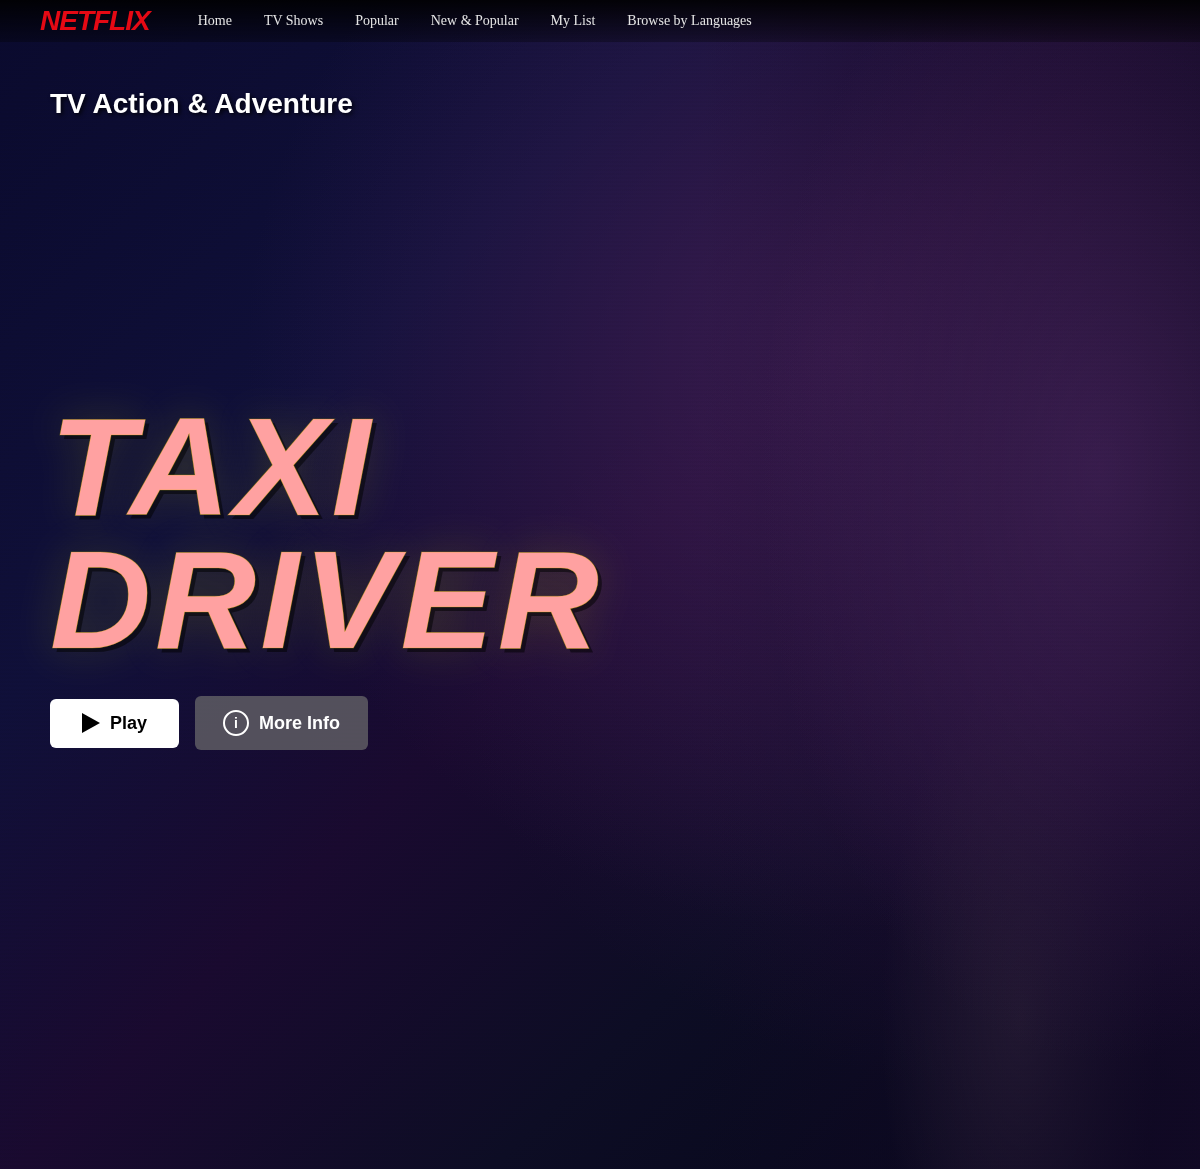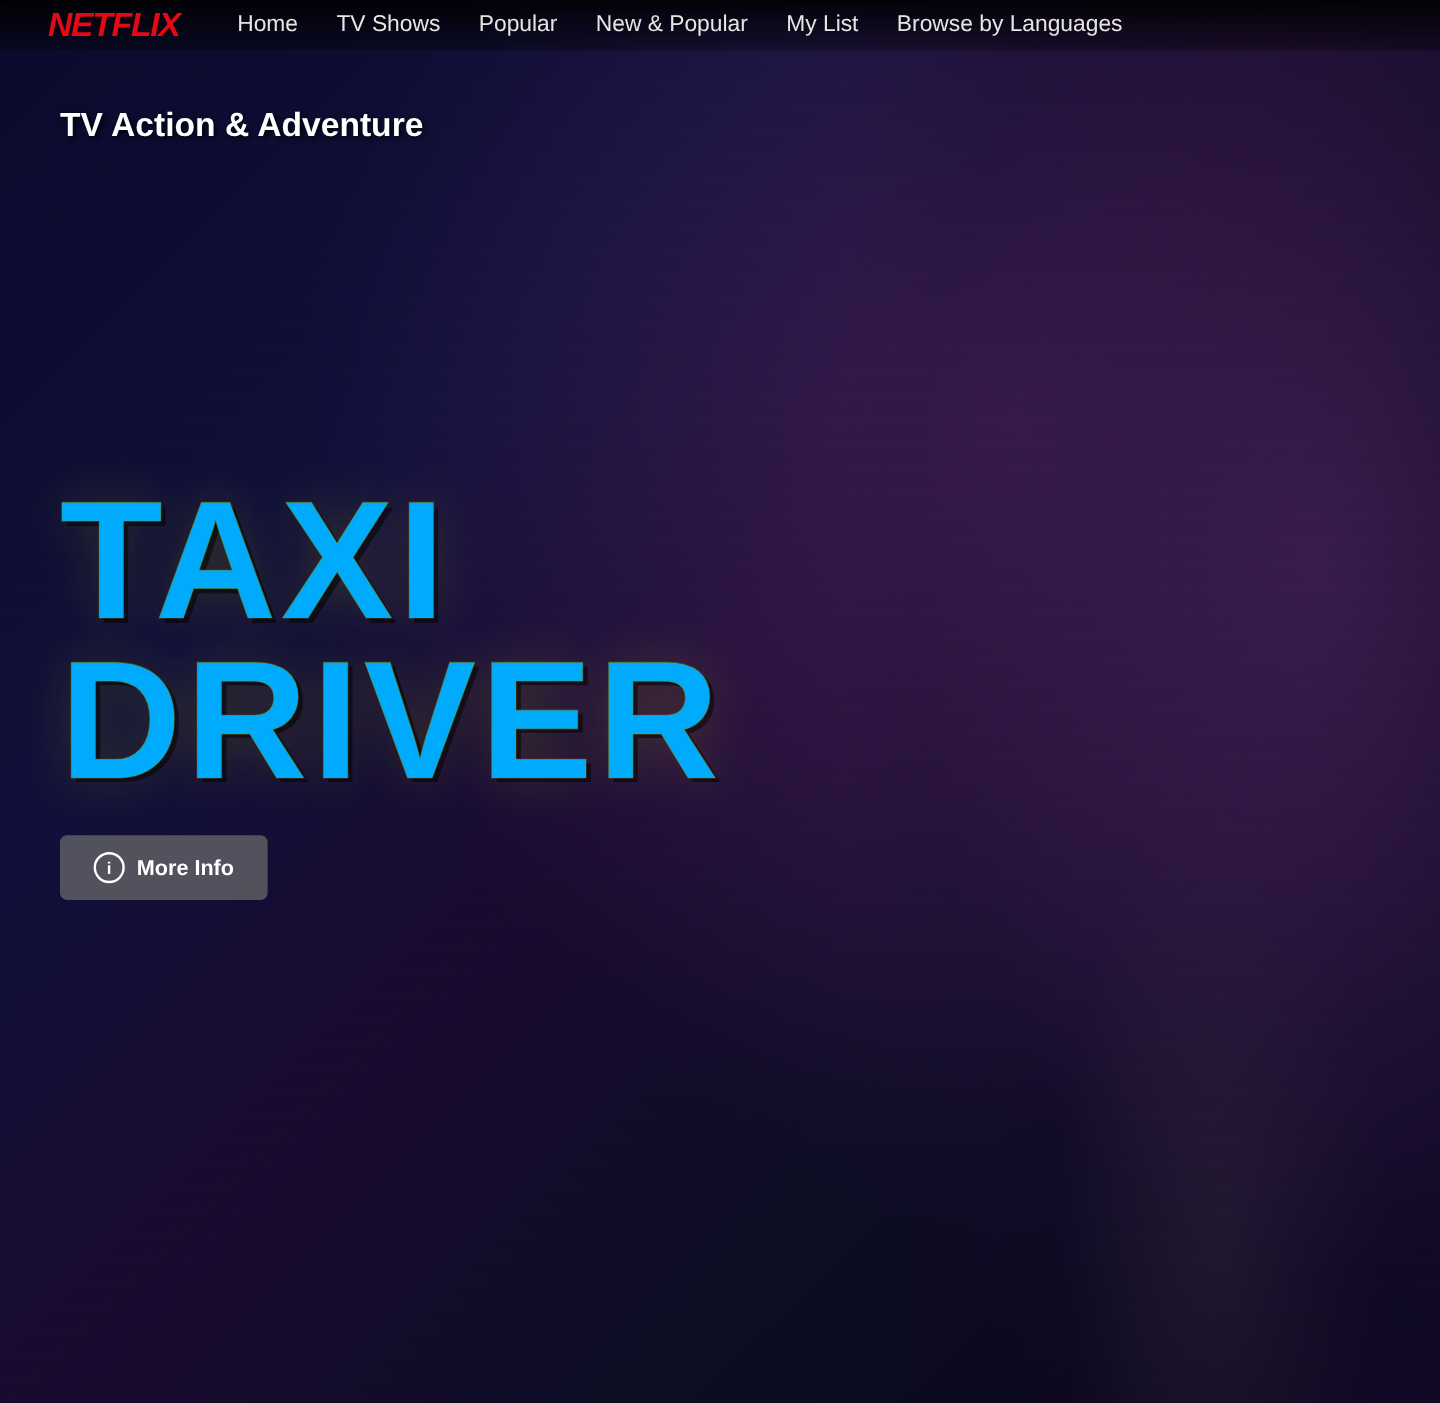--- a/index.html
+++ b/index.html
@@ -31,24 +31,25 @@
       color: #E50914;
       font-size: 28px;
       font-weight: 900;
       letter-spacing: -1px;
       font-style: italic;
       margin-right: 16px;
     }
 
     .nav-link {
       color: #e5e5e5;
-      font-size: 19px;
+      font-size: 14px;
       text-decoration: none;
       cursor: pointer;
       white-space: nowrap;
+      font-family: Liberation Serif, serif;
     }
 
     
     .hero {
       position: absolute;
       top: 0;
       left: 0;
       width: 100%;
       height: 1169px;
       background: 
@@ -103,24 +104,25 @@
     }
 
     .show-title-container {
       margin-top: 280px;
       margin-bottom: 30px;
     }
 
     .show-title {
       font-size: 140px;
       font-weight: 900;
-      color: #0ea5e9;
+      color: #fca5a5;
       line-height: 0.95;
       letter-spacing: 4px;
       text-transform: uppercase;
+      font-style: italic;
       text-shadow: 
         4px 4px 0px rgba(0,0,0,0.5),
         0 0 40px rgba(200, 200, 0, 0.2);
       
       -webkit-text-stroke: 1px rgba(180, 180, 0, 0.3);
       filter: saturate(1.2);
     }
 
     .show-description {
       color: #ffffff;
@@ -228,18 +230,22 @@
 
   <div class="show-title-container">
     <div class="show-title">
       <div>TAXI</div>
       <div>DRIVER</div>
     </div>
   </div>
 
 
   <div class="buttons">
+    <button class="btn-play">
+      <span class="play-icon"></span>
+      <span>Play</span>
+    </button>
     <button class="btn-more-info">
       <span class="info-icon">i</span>
       <span>More Info</span>
     </button>
   </div>
 </div>
 
 </body></html>

